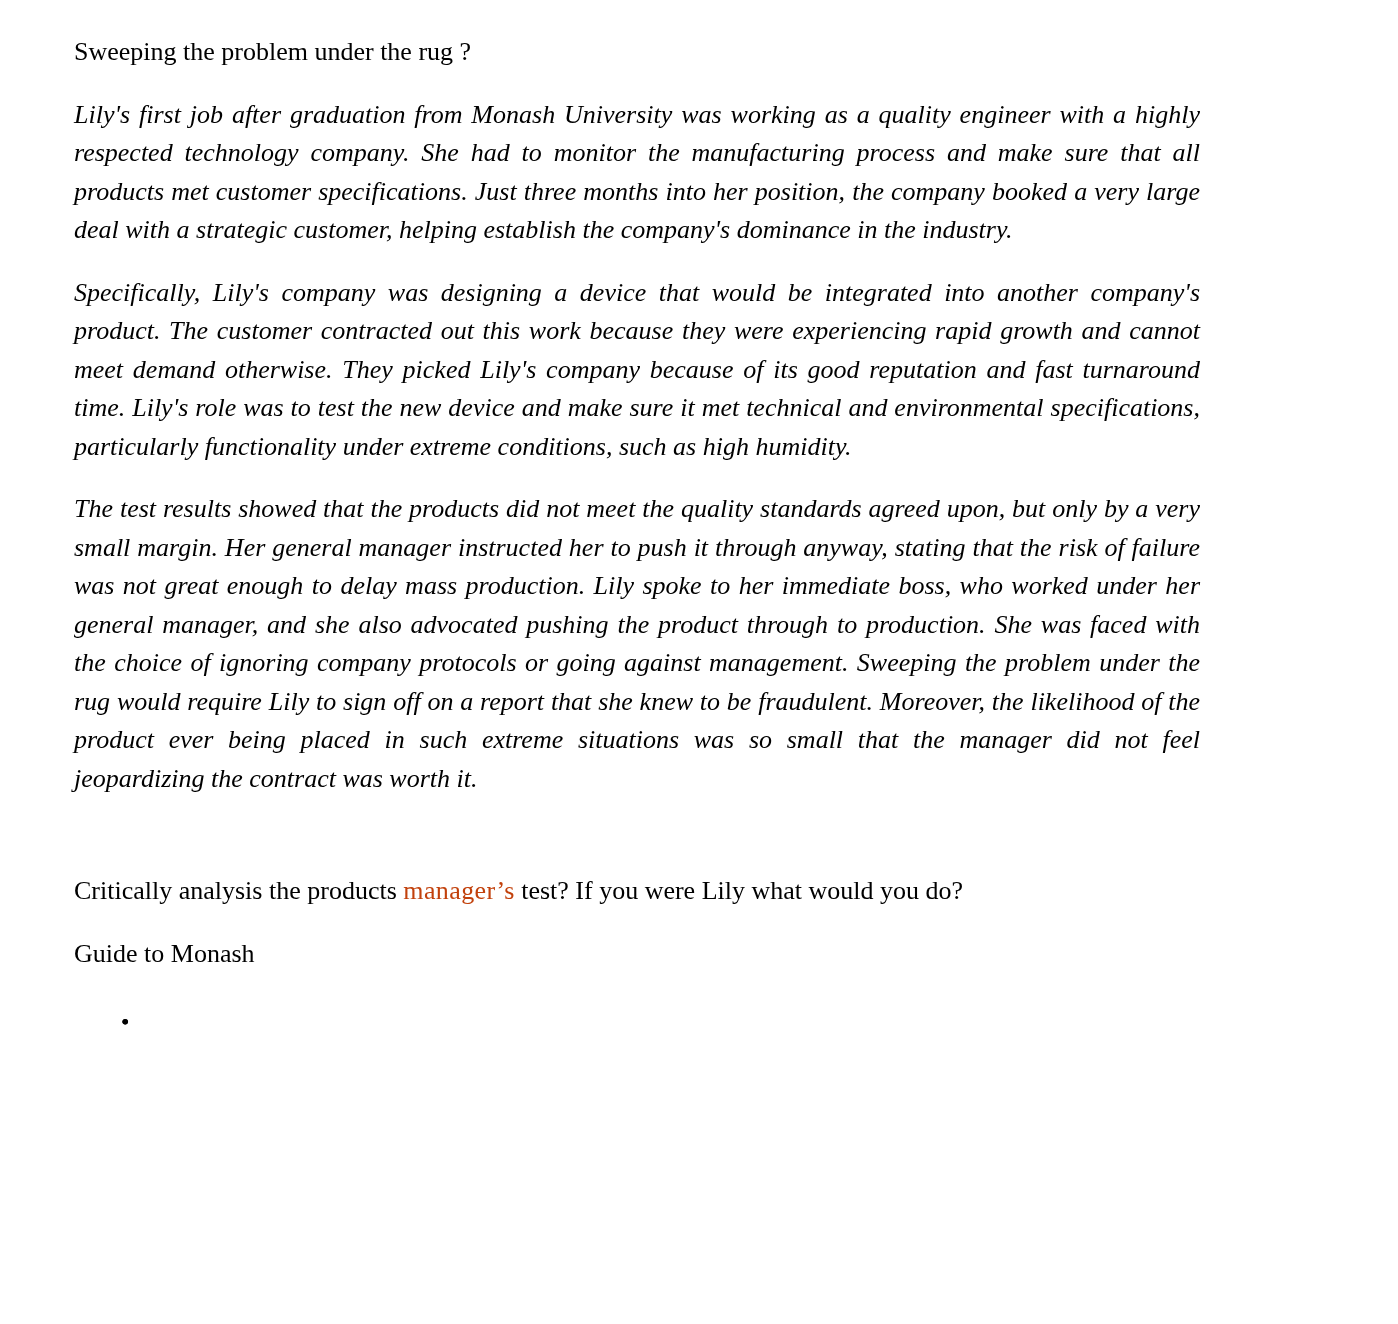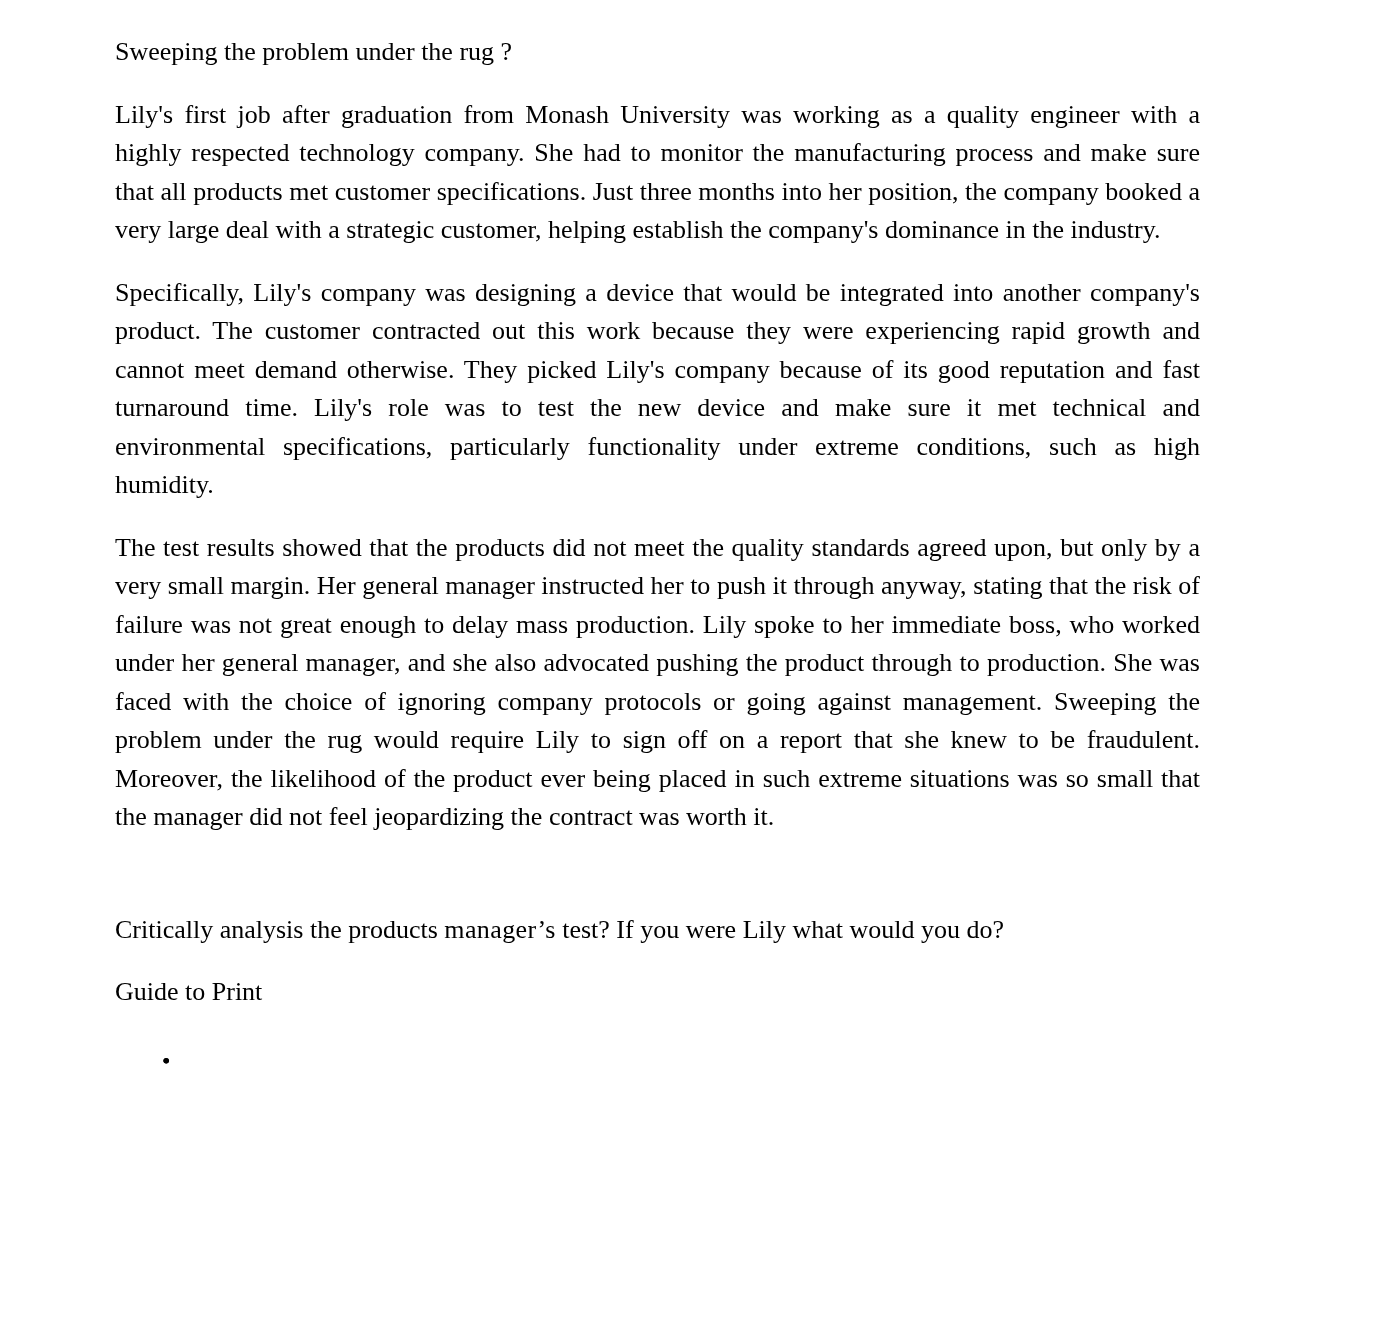--- a/index.html
+++ b/index.html
@@ -10,39 +10,40 @@
   body {
     width: 1398px;
     height: 1324px;
     overflow: hidden;
     font-family: "Liberation Serif", "DejaVu Serif", serif;
     color: #000000;
   }
   .doc {
     box-sizing: border-box;
     width: 1330px;
-    padding: 33px 130px 0 115px;
+    padding: 33px 130px 0 74px;
     font-size: 26px;
     line-height: 38.5px;
   }
   .doc p {
     margin: 0 0 24px 0;
   }
   .par-justified {
     text-align: justify;
     text-align-last: left;
+    font-style: italic;
   }
   .title-line, .source-par, .question-par, .guide-par {
     text-align: left;
   }
   .question-par {
     margin-top: 74px !important;
   }
   .q-highlight {
-    color: #000000;
+    color: #c2410c;
     letter-spacing: 0.4px;
   }
   ul.guide-list {
     list-style: none;
     margin: 30px 0 0 0;
     padding: 0 0 0 87px;
   }
   ul.guide-list li {
     position: relative;
     margin: 0 0 4px 0;
@@ -64,21 +65,21 @@
 
   <p class="par-justified">Lily's first job after graduation from Monash University was working as a quality engineer with a highly respected technology company. She had to monitor the manufacturing process and make sure that all products met customer specifications. Just three months into her position, the company booked a very large deal with a strategic customer, helping establish the company's dominance in the industry.</p>
 
   <p class="par-justified">Specifically, Lily's company was designing a device that would be integrated into another company's product. The customer contracted out this work because they were experiencing rapid growth and cannot meet demand otherwise. They picked Lily's company because of its good reputation and fast turnaround time. Lily's role was to test the new device and make sure it met technical and environmental specifications, particularly functionality under extreme conditions, such as high humidity.</p>
 
   <p class="par-justified">The test results showed that the products did not meet the quality standards agreed upon, but only by a very small margin. Her general manager instructed her to push it through anyway, stating that the risk of failure was not great enough to delay mass production. Lily spoke to her immediate boss, who worked under her general manager, and she also advocated pushing the product through to production. She was faced with the choice of ignoring company protocols or going against management. Sweeping the problem under the rug would require Lily to sign off on a report that she knew to be fraudulent. Moreover, the likelihood of the product ever being placed in such extreme situations was so small that the manager did not feel jeopardizing the contract was worth it.</p>
 
 
   <p class="question-par"><span>Critically analysis the products </span><span class="q-highlight">manager’s</span><span> test? If you were Lily what would you do?</span></p>
 
-  <p class="guide-par">Guide to Print</p>
+  <p class="guide-par">Guide to Monash</p>
 
   <ul class="guide-list">
     <li>
       <span class="bullet-dot">•</span>
     </li>
     <li>
       <span class="bullet-dot">•</span>
     </li>
   </ul>
 

